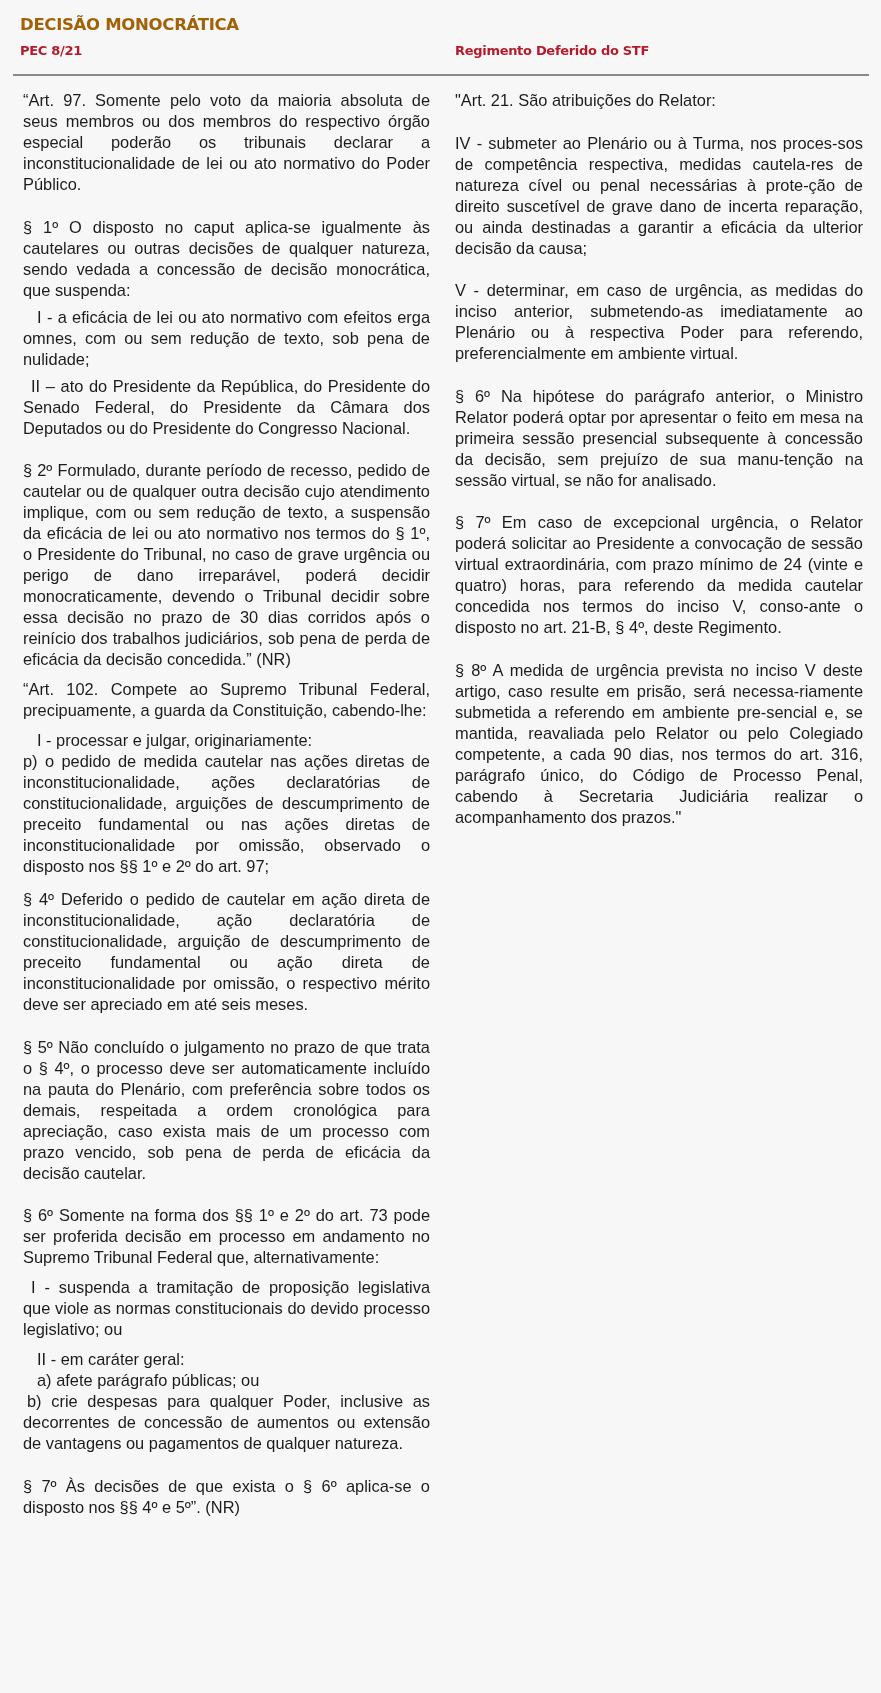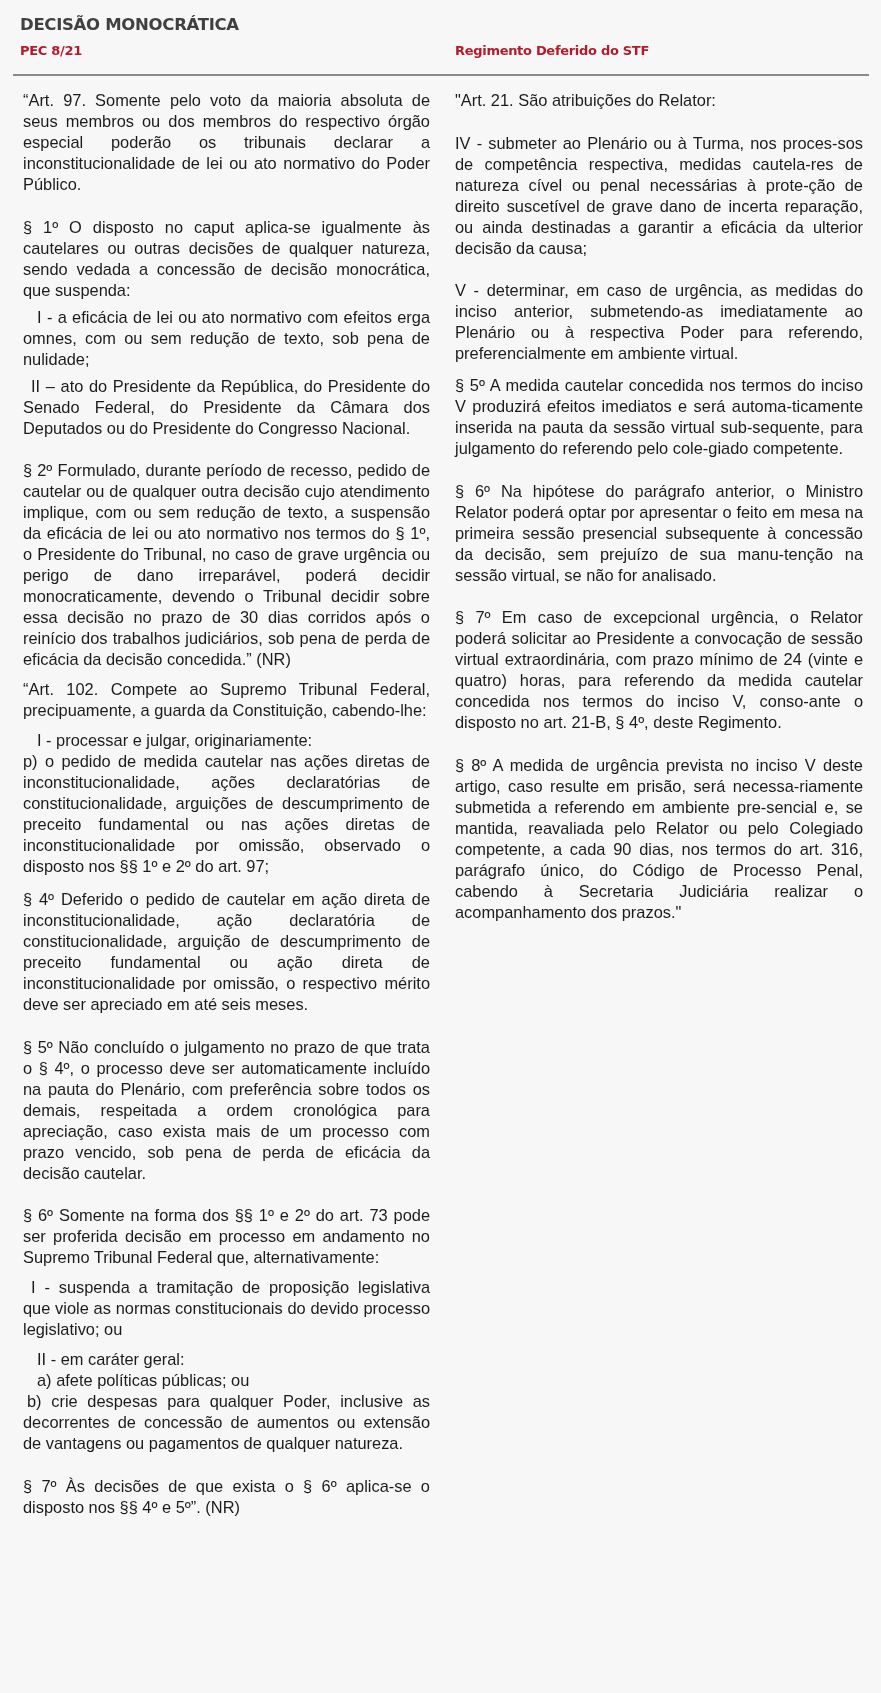--- a/index.html
+++ b/index.html
@@ -21,21 +21,21 @@
     height: 80px;
   }
   .title {
     position: absolute;
     left: 20px;
     top: 15px;
     font-family: "DejaVu Sans", sans-serif;
     font-weight: bold;
     font-size: 16.5px;
     letter-spacing: -0.3px;
-    color: #404040;
+    color: #a16207;
     margin: 0;
   }
   .col-label {
     position: absolute;
     top: 43px;
     font-family: "DejaVu Sans", sans-serif;
     font-weight: bold;
     font-size: 13px;
     letter-spacing: -0.3px;
     color: #b31b2c;
@@ -89,26 +89,25 @@
   <p class="gap-sm indent1">II – ato do Presidente da República, do Presidente do Senado Federal, do Presidente da Câmara dos Deputados ou do Presidente do Congresso Nacional.</p>
   <p class="gap-lg">§ 2º Formulado, durante período de recesso, pedido de cautelar ou de qualquer outra decisão cujo atendimento implique, com ou sem redução de texto, a suspensão da eficácia de lei ou ato normativo nos termos do § 1º, o Presidente do Tribunal, no caso de grave urgência ou perigo de dano irreparável, poderá decidir monocraticamente, devendo o Tribunal decidir sobre essa decisão no prazo de 30 dias corridos após o reinício dos trabalhos judiciários, sob pena de perda de eficácia da decisão concedida.” (NR)</p>
   <p class="gap-sm" style="margin-top:9px !important">“Art. 102. Compete ao Supremo Tribunal Federal, precipuamente, a guarda da Constituição, cabendo-lhe:</p>
   <p class="gap-sm indent2" style="margin-top:9px !important">I - processar e julgar, originariamente:</p>
   <p>p) o pedido de medida cautelar nas ações diretas de inconstitucionalidade, ações declaratórias de constitucionalidade, arguições de descumprimento de preceito fundamental ou nas ações diretas de inconstitucionalidade por omissão, observado o disposto nos §§ 1º e 2º do art. 97;</p>
   <p class="gap-sm" style="margin-top:12px !important">§ 4º Deferido o pedido de cautelar em ação direta de inconstitucionalidade, ação declaratória de constitucionalidade, arguição de descumprimento de preceito fundamental ou ação direta de inconstitucionalidade por omissão, o respectivo mérito deve ser apreciado em até seis meses.</p>
   <p class="gap-lg">§ 5º Não concluído o julgamento no prazo de que trata o § 4º, o processo deve ser automaticamente incluído na pauta do Plenário, com preferência sobre todos os demais, respeitada a ordem cronológica para apreciação, caso exista mais de um processo com prazo vencido, sob pena de perda de eficácia da decisão cautelar.</p>
   <p class="gap-lg">§ 6º Somente na forma dos §§ 1º e 2º do art. 73 pode ser proferida decisão em processo em andamento no Supremo Tribunal Federal que, alternativamente:</p>
   <p class="gap-sm indent1" style="margin-top:9px !important">I - suspenda a tramitação de proposição legislativa que viole as normas constitucionais do devido processo legislativo; ou</p>
   <p class="gap-sm indent2" style="margin-top:9px !important">II - em caráter geral:</p>
-  <p class="indent2 nojust">a) afete políticas públicas; ou</p>
+  <p class="indent2 nojust">a) afete parágrafo públicas; ou</p>
   <p class="indent-b">b) crie despesas para qualquer Poder, inclusive as decorrentes de concessão de aumentos ou extensão de vantagens ou pagamentos de qualquer natureza.</p>
   <p class="gap-lg">§ 7º Às decisões de que exista o § 6º aplica-se o disposto nos §§ 4º e 5º”. (NR)</p>
 </div>
 
 <div class="col right">
   <p class="nojust">"Art. 21. São atribuições do Relator:</p>
   <p class="gap-lg">IV - submeter ao Plenário ou à Turma, nos proces-sos de competência respectiva, medidas cautela-res de natureza cível ou penal necessárias à prote-ção de direito suscetível de grave dano de incerta reparação, ou ainda destinadas a garantir a eficácia da ulterior decisão da causa;</p>
   <p class="gap-lg">V - determinar, em caso de urgência, as medidas do inciso anterior, submetendo-as imediatamente ao Plenário ou à respectiva Poder para referendo, preferencialmente em ambiente virtual.</p>
-  <p class="gap-sm" style="margin-top:11px !important">§ 5º A medida cautelar concedida nos termos do inciso V produzirá efeitos imediatos e será automa-ticamente inserida na pauta da sessão virtual sub-sequente, para julgamento do referendo pelo cole-giado competente.</p>
   <p class="gap-lg">§ 6º Na hipótese do parágrafo anterior, o Ministro Relator poderá optar por apresentar o feito em mesa na primeira sessão presencial subsequente à concessão da decisão, sem prejuízo de sua manu-tenção na sessão virtual, se não for analisado.</p>
   <p class="gap-lg">§ 7º Em caso de excepcional urgência, o Relator poderá solicitar ao Presidente a convocação de sessão virtual extraordinária, com prazo mínimo de 24 (vinte e quatro) horas, para referendo da medida cautelar concedida nos termos do inciso V, conso-ante o disposto no art. 21-B, § 4º, deste Regimento.</p>
   <p class="gap-lg">§ 8º A medida de urgência prevista no inciso V deste artigo, caso resulte em prisão, será necessa-riamente submetida a referendo em ambiente pre-sencial e, se mantida, reavaliada pelo Relator ou pelo Colegiado competente, a cada 90 dias, nos termos do art. 316, parágrafo único, do Código de Processo Penal, cabendo à Secretaria Judiciária realizar o acompanhamento dos prazos."</p>
 </div>
 
 </body></html>

